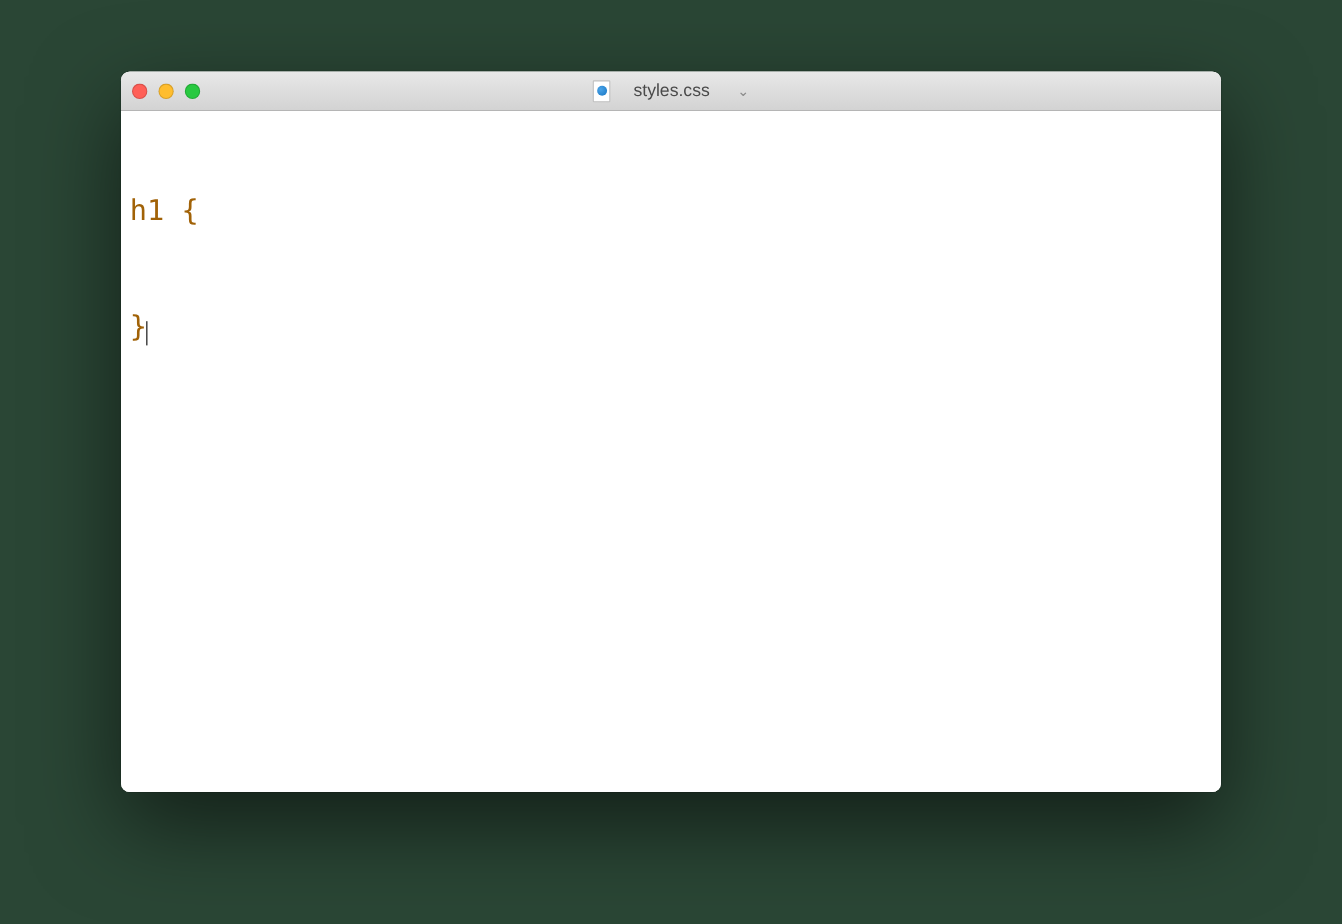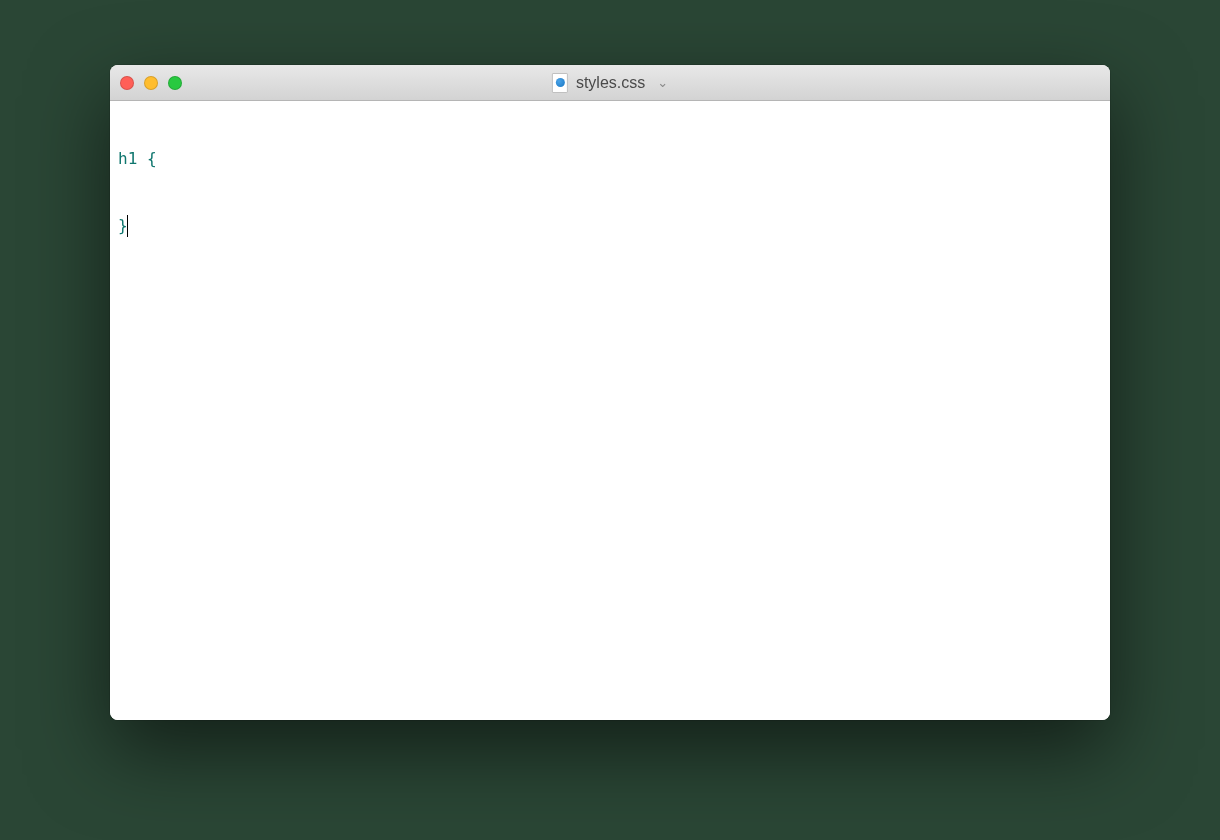--- a/index.html
+++ b/index.html
@@ -56,21 +56,21 @@
     .traffic-light.close { background: #ff5f57; }
     .traffic-light.minimize { background: #ffbd2e; }
     .traffic-light.zoom { background: #28c940; }
 
     .title-container {
       position: absolute;
       left: 50%;
       transform: translateX(-50%);
       display: flex;
       align-items: center;
-      gap: 8px;
+      gap: 21px;
       color: #4a4a4a;
       font-size: 16px;
     }
 
     .file-icon {
       width: 16px;
       height: 20px;
       background: #ffffff;
       border: 1px solid #c0c0c0;
       border-radius: 1px;
@@ -93,23 +93,23 @@
       margin-left: 4px;
       color: #8a8a8a;
       font-size: 13px;
     }
 
     .editor-area {
       flex: 1;
       background: #ffffff;
       padding: 4px 8px;
       font-family: "Menlo", "Monaco", "Consolas", monospace;
-      font-size: 16px;
+      font-size: 26px;
       line-height: 1.35;
-      color: #0f766e;
+      color: #a16207;
       white-space: pre;
       position: relative;
     }
 
     .editor-line {
       display: block;
     }
 
     .cursor {
       display: inline-block;

